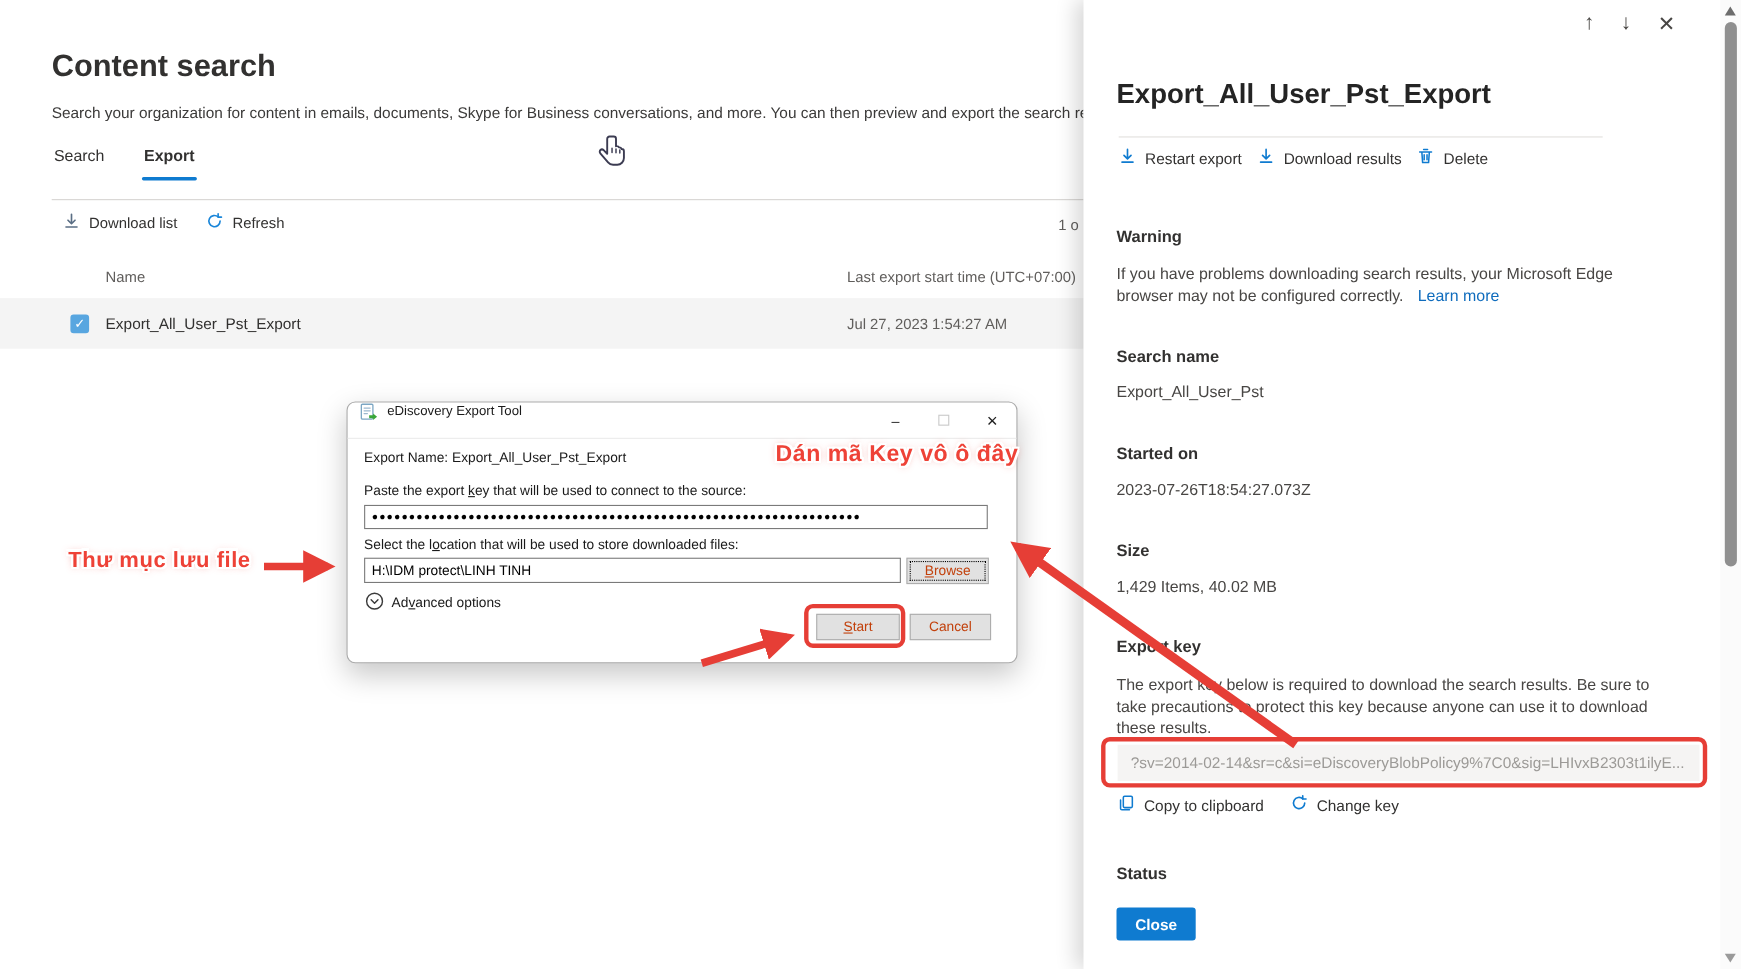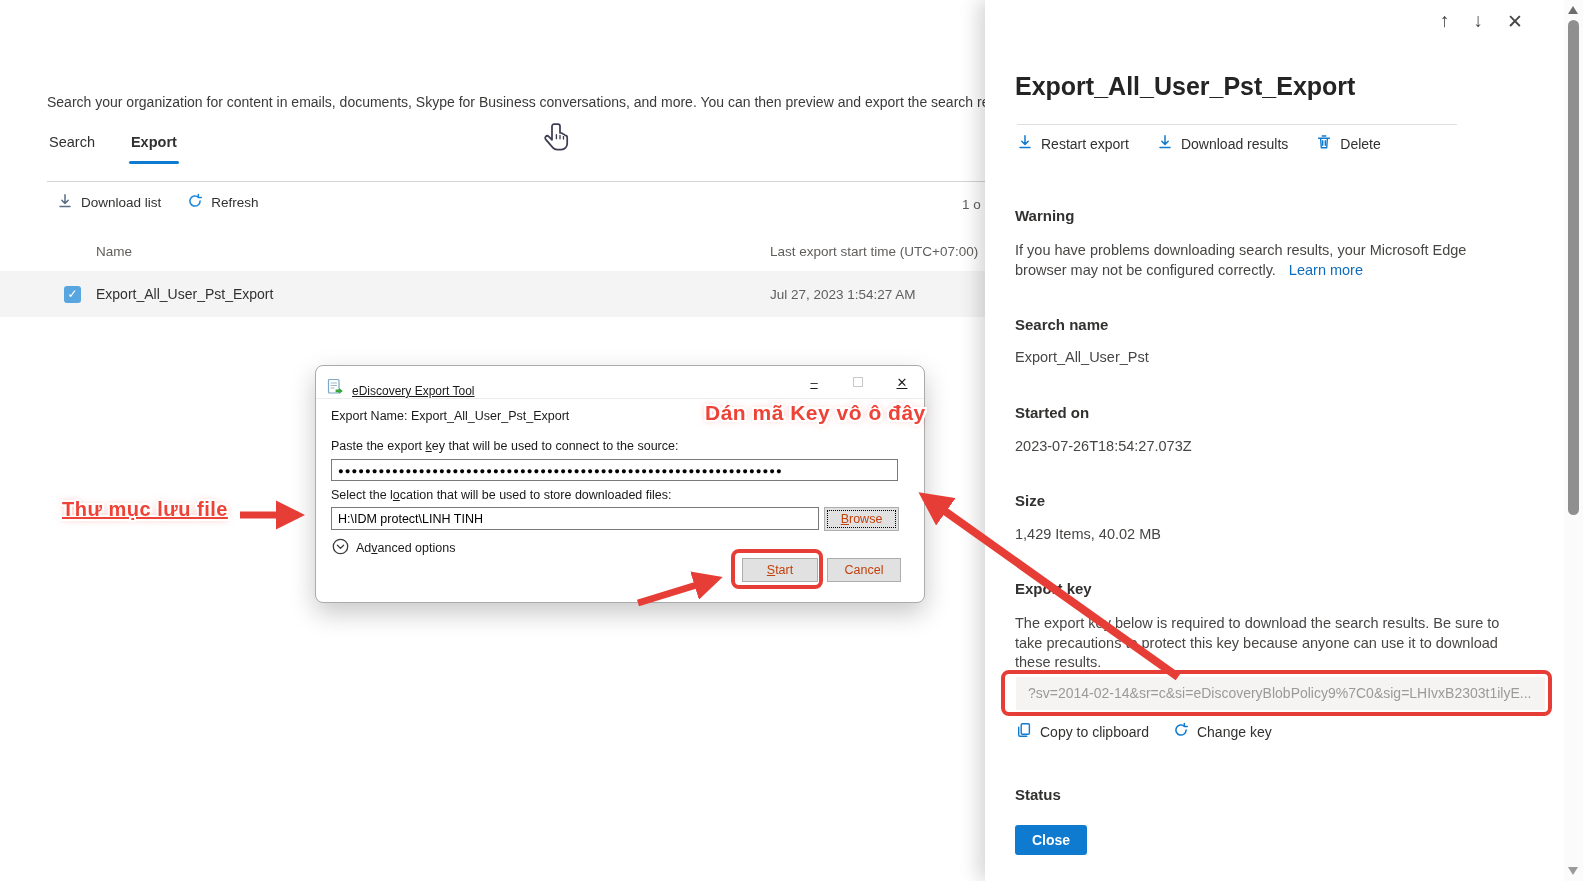--- a/index.html
+++ b/index.html
@@ -29,21 +29,21 @@
               background:#58a6e0; color:#fff; font-size:12px; line-height:17px;
               text-align:center; cursor:pointer; }
   .cell-name { left:96px; top:286px; font-size:14px; color:#323130; }
   .cell-date { left:770px; top:287px; font-size:13.5px; color:#605e5c; }
 
   
   #dialog { position:absolute; left:315px; top:365px; width:610px; height:238px;
             background:#fff; border:1px solid #ababab; border-radius:8px;
             box-shadow:0 10px 26px rgba(0,0,0,.22); font-size:12.5px; color:#1a1a1a; }
   .dlg-titlebar { position:absolute; left:0; top:0; right:0; height:33px;
-                  border-bottom:1px solid #ececec; display:flex; align-items:flex-end;text-decoration:underline; }
+                  border-bottom:1px solid #ececec; display:flex; align-items:flex-start; }
   .dlg-icon { margin-left:11px; }
   .dlg-title { margin-left:8px; font-size:12px; color:#1a1a1a; }
   .dlg-controls { margin-left:auto; display:flex; }
   .dlg-ctl { width:44px; height:32px; display:flex; align-items:center; justify-content:center;
              font-size:13px; color:#222; cursor:pointer; }
   .dlg-ctl.max-box span { display:block; width:10px; height:10px; border:1px solid #c9c9c9; }
   .dlg-label { position:absolute; left:15px; font-size:12.5px; }
   .ak { text-decoration:underline; }
   .dlg-field { position:absolute; left:15px; background:#fff; border:1px solid #7a7a7a;
                font-size:12.5px; color:#000; display:flex; align-items:center; padding:0 6px;
@@ -57,21 +57,21 @@
          font-size:12.5px; cursor:pointer; }
 
   
   #panel { position:absolute; left:985px; top:0; width:598px; height:881px; background:#fff;
            box-shadow:-7px 0 18px rgba(0,0,0,.16); }
   .pnl-nav { position:absolute; top:10px; left:455px; display:flex; gap:24px;
              font-size:19px; color:#484644; }
   .pnl-nav span { cursor:pointer; }
   .pnl-title { position:absolute; left:30px; top:72px; font-size:25px; font-weight:700; color:#242424; }
   .pnl-rule { position:absolute; left:32px; top:124px; width:440px; height:1px; background:#e1dfdd; }
-  .pnl-actions { position:absolute; left:32px; top:134px; display:flex; gap:28px; }
+  .pnl-actions { position:absolute; left:32px; top:134px; display:flex; gap:14px; }
   .pnl-act { display:flex; gap:8px; align-items:center; font-size:14px; color:#323130; cursor:pointer; }
   .sec-h { position:absolute; left:30px; font-size:15px; font-weight:700; color:#323130; }
   .sec-v { position:absolute; left:30px; font-size:14.5px; color:#484644; }
   .sec-p { position:absolute; left:30px; width:505px; font-size:14.5px; color:#484644; line-height:19.5px; }
   .link { color:#0f6cbd; cursor:pointer;padding-left:13px; }
   .key-field { position:absolute; left:31px; top:677px; width:529px; height:33px; background:#f5f4f3;
                color:#9c9a97; font-size:14px; line-height:33px; padding:0 12px;
                white-space:nowrap; overflow:hidden; }
   .key-actions { position:absolute; left:31px; top:722px; display:flex; gap:24px; align-items:center; }
   .close-btn { position:absolute; left:30px; top:825px; width:72px; height:30px; background:#0f7bd0;
@@ -96,20 +96,21 @@
                  0 0 7px rgba(238,66,55,.55); }
   .anno-rect { position:absolute; border:4px solid #e63e36; border-radius:8px; }
   svg.arrows { position:absolute; left:0; top:0; }
 
   #cursor { position:absolute; left:542px; top:122px; z-index:70; pointer-events:none; }
 </style>
 </head>
 <body>
 
 <div id="main">
+  <div class="abs page-title">Content search</div>
   <div class="abs page-desc">Search your organization for content in emails, documents, Skype for Business conversations, and more. You can then preview and export the search resu</div>
 
   <div class="abs tabs">
     <div class="tab">Search</div>
     <div class="tab active">Export</div>
   </div>
   <div class="abs rule"></div>
 
   <div class="abs toolbar">
     <div class="tool">
@@ -272,21 +273,21 @@
 </div>
 
 <div id="scrollbar">
   <div class="sb-up"></div>
   <div class="sb-thumb"></div>
   <div class="sb-down"></div>
 </div>
 
 <div id="annotations">
   <div class="anno-text" style="left:705px; top:401px; font-size:21px;">Dán mã Key vô ô đây</div>
-  <div class="anno-text" style="left:62px; top:498px; font-size:20px;text-decoration:underline;">Thư mục lưu file</div>
+  <div class="anno-text" style="left:62px; top:498px; font-size:20px;">Thư mục lưu file</div>
   <div class="anno-rect" style="left:731px; top:549px; width:92px; height:40px;"></div>
   <div class="anno-rect" style="left:1001px; top:670px; width:551px; height:46px;"></div>
   <svg class="arrows" width="1583" height="881" viewBox="0 0 1583 881">
     <defs>
       <marker id="ah" markerWidth="4.2" markerHeight="4.2" refX="3.2" refY="2.1" orient="auto" markerUnits="strokeWidth">
         <path d="M0,0 L4.2,2.1 L0,4.2 Z" fill="#e63e36"></path>
       </marker>
     </defs>
     <line x1="240" y1="515" x2="298" y2="515" stroke="#e63e36" stroke-width="7" marker-end="url(#ah)"></line>
     <line x1="638" y1="603" x2="716" y2="579" stroke="#e63e36" stroke-width="7" marker-end="url(#ah)"></line>

